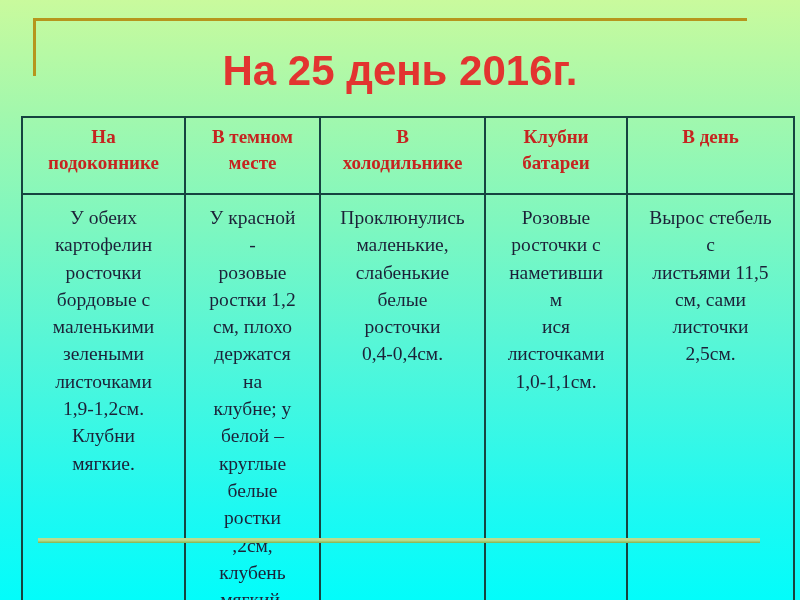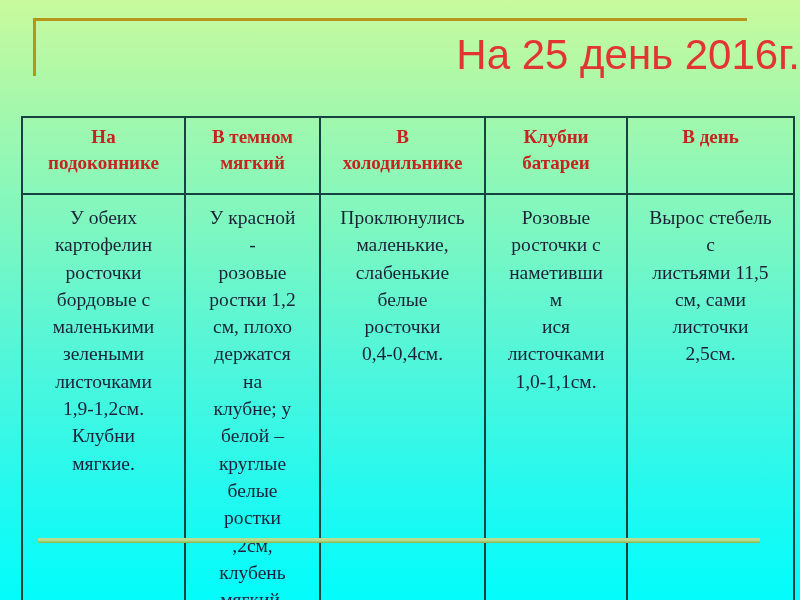--- a/index.html
+++ b/index.html
@@ -32,25 +32,25 @@
     position: absolute;
     left: 33px;
     top: 18px;
     width: 3px;
     height: 58px;
     background: #b6951d;
   }
   .slide-title {
     position: absolute;
     left: 0;
-    top: 30px;
+    top: 46px;
     width: 100%;
-    text-align: right;
+    text-align: center;
     font-family: "Liberation Sans", sans-serif;
-    font-weight: normal;
+    font-weight: bold;
     font-size: 42px;
     line-height: 1.2;
     color: #e23430;
     letter-spacing: 0px;
   }
   .table-wrap {
     position: absolute;
     left: 21px;
     top: 116px;
     width: 772px;
@@ -113,21 +113,21 @@
         <col style="width:135px">
         <col style="width:165px">
         <col style="width:142px">
         <col style="width:167px">
       </colgroup>
       <thead>
         <tr>
           <th>На
 подоконнике</th>
           <th>В темном
-мягкий</th>
+месте</th>
           <th>В
 холодильнике</th>
           <th>Клубни
 батареи</th>
           <th>В день</th>
         </tr>
       </thead>
       <tbody>
         <tr>
           <td>У обеих

